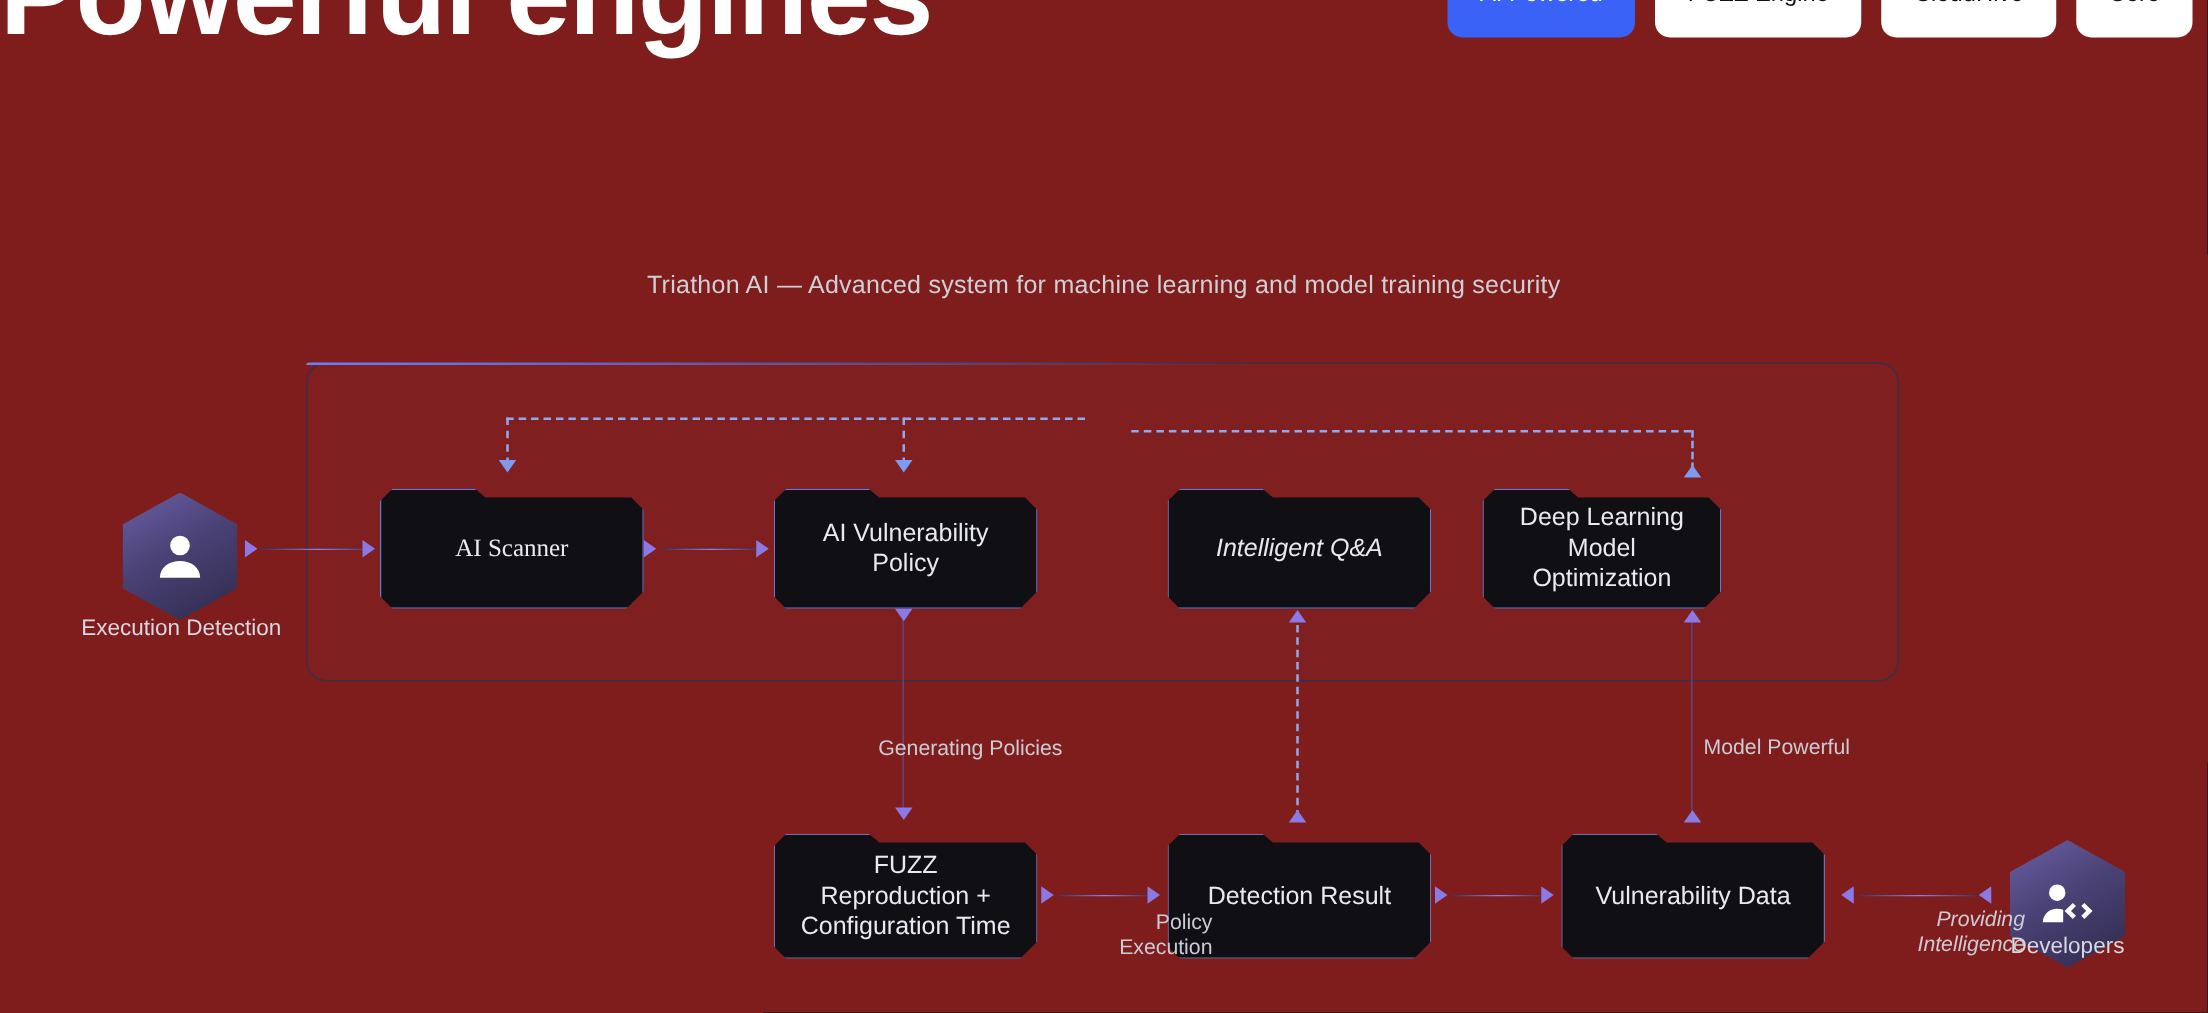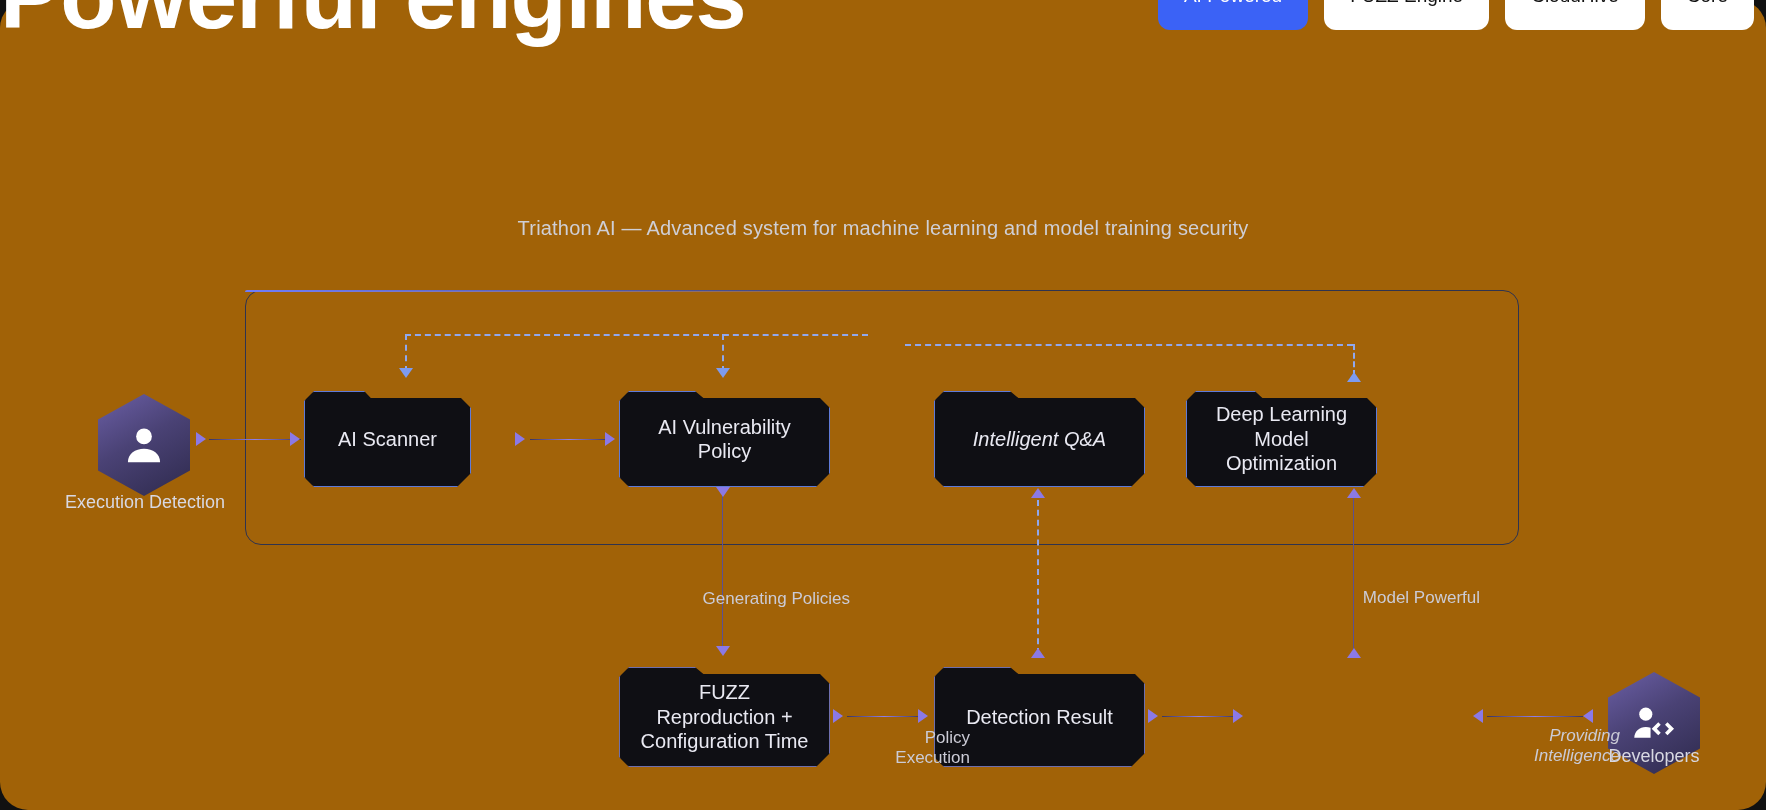--- a/index.html
+++ b/index.html
@@ -2,21 +2,21 @@
 <html><head>
 <meta charset="utf-8">
 <style>
   * { box-sizing: border-box; margin: 0; padding: 0; }
   html, body {
     width: 1766px; height: 810px;
     background: #111111;
     font-family: "Liberation Sans", sans-serif;
     overflow: hidden;
   }
-  #root { position: relative; width: 1766px; height: 810px; background: #a16207; border-radius: 28px; }
+  #root { position: relative; width: 1766px; height: 810px; background: #7f1d1d; }
 
   
   .page-title {
     position: absolute; left: 0px; top: -56px;
     font-size: 92px; font-weight: 700; letter-spacing: -1px;
     color: #ffffff; white-space: nowrap;
   }
   .tabs {
     position: absolute; right: 12px; top: -38px;
     display: flex; gap: 16px; align-items: flex-start;
@@ -128,21 +128,21 @@
   <div class="group-frame"></div>
 
   <div class="hex" style="left:98px; top:394px;">
     <svg viewBox="0 0 24 24">
       <circle cx="12" cy="7.5" r="4.1"></circle>
       <path d="M3.6 21c0-4.3 3.8-7 8.4-7s8.4 2.7 8.4 7z"></path>
     </svg>
   </div>
   <div class="hex-cap" style="left:40px; top:492px; width:210px;">Execution Detection</div>
 
-  <div class="node blue" style="left:304px; top:391px; width:167px; height:96px;">
+  <div class="node blue" style="left:304px; top:391px; width:211px; height:96px;font-family:Liberation Serif, serif;">
     <span class="lbl">AI Scanner</span>
   </div>
 
   <div class="node blue" style="left:619px; top:391px; width:211px; height:96px; white-space:pre-line;">
     <span class="lbl">AI Vulnerability
 Policy</span>
   </div>
 
   <div class="node blue" style="left:934px; top:391px; width:211px; height:96px;font-style:italic;">
     <span class="lbl">Intelligent Q&amp;A</span>
@@ -156,20 +156,23 @@
   <div class="node" style="left:619px; top:667px; width:211px; height:100px; white-space:pre-line;">
     <span class="lbl">FUZZ
 Reproduction +
 Configuration Time</span>
   </div>
 
   <div class="node" style="left:934px; top:667px; width:211px; height:100px;">
     <span class="lbl">Detection Result</span>
   </div>
 
+  <div class="node" style="left:1249px; top:667px; width:211px; height:100px;">
+    <span class="lbl">Vulnerability Data</span>
+  </div>
 
   <div class="hex" style="left:1608px; top:672px;">
     <svg viewBox="0 0 28 24">
       <circle cx="9" cy="6.6" r="4"></circle>
       <path d="M2 21c0-4 3.2-6.6 7-6.6 1 0 2 .2 2.9.5V21z"></path>
       <path d="M16.6 11.6l-4 3.9 4 3.9 1.5-1.5-2.4-2.4 2.4-2.4zM22.2 11.6l-1.5 1.5 2.4 2.4-2.4 2.4 1.5 1.5 4-3.9z"></path>
     </svg>
   </div>
   <div class="hex-cap" style="left:1566px; top:746px; width:176px;">Developers</div>
 

